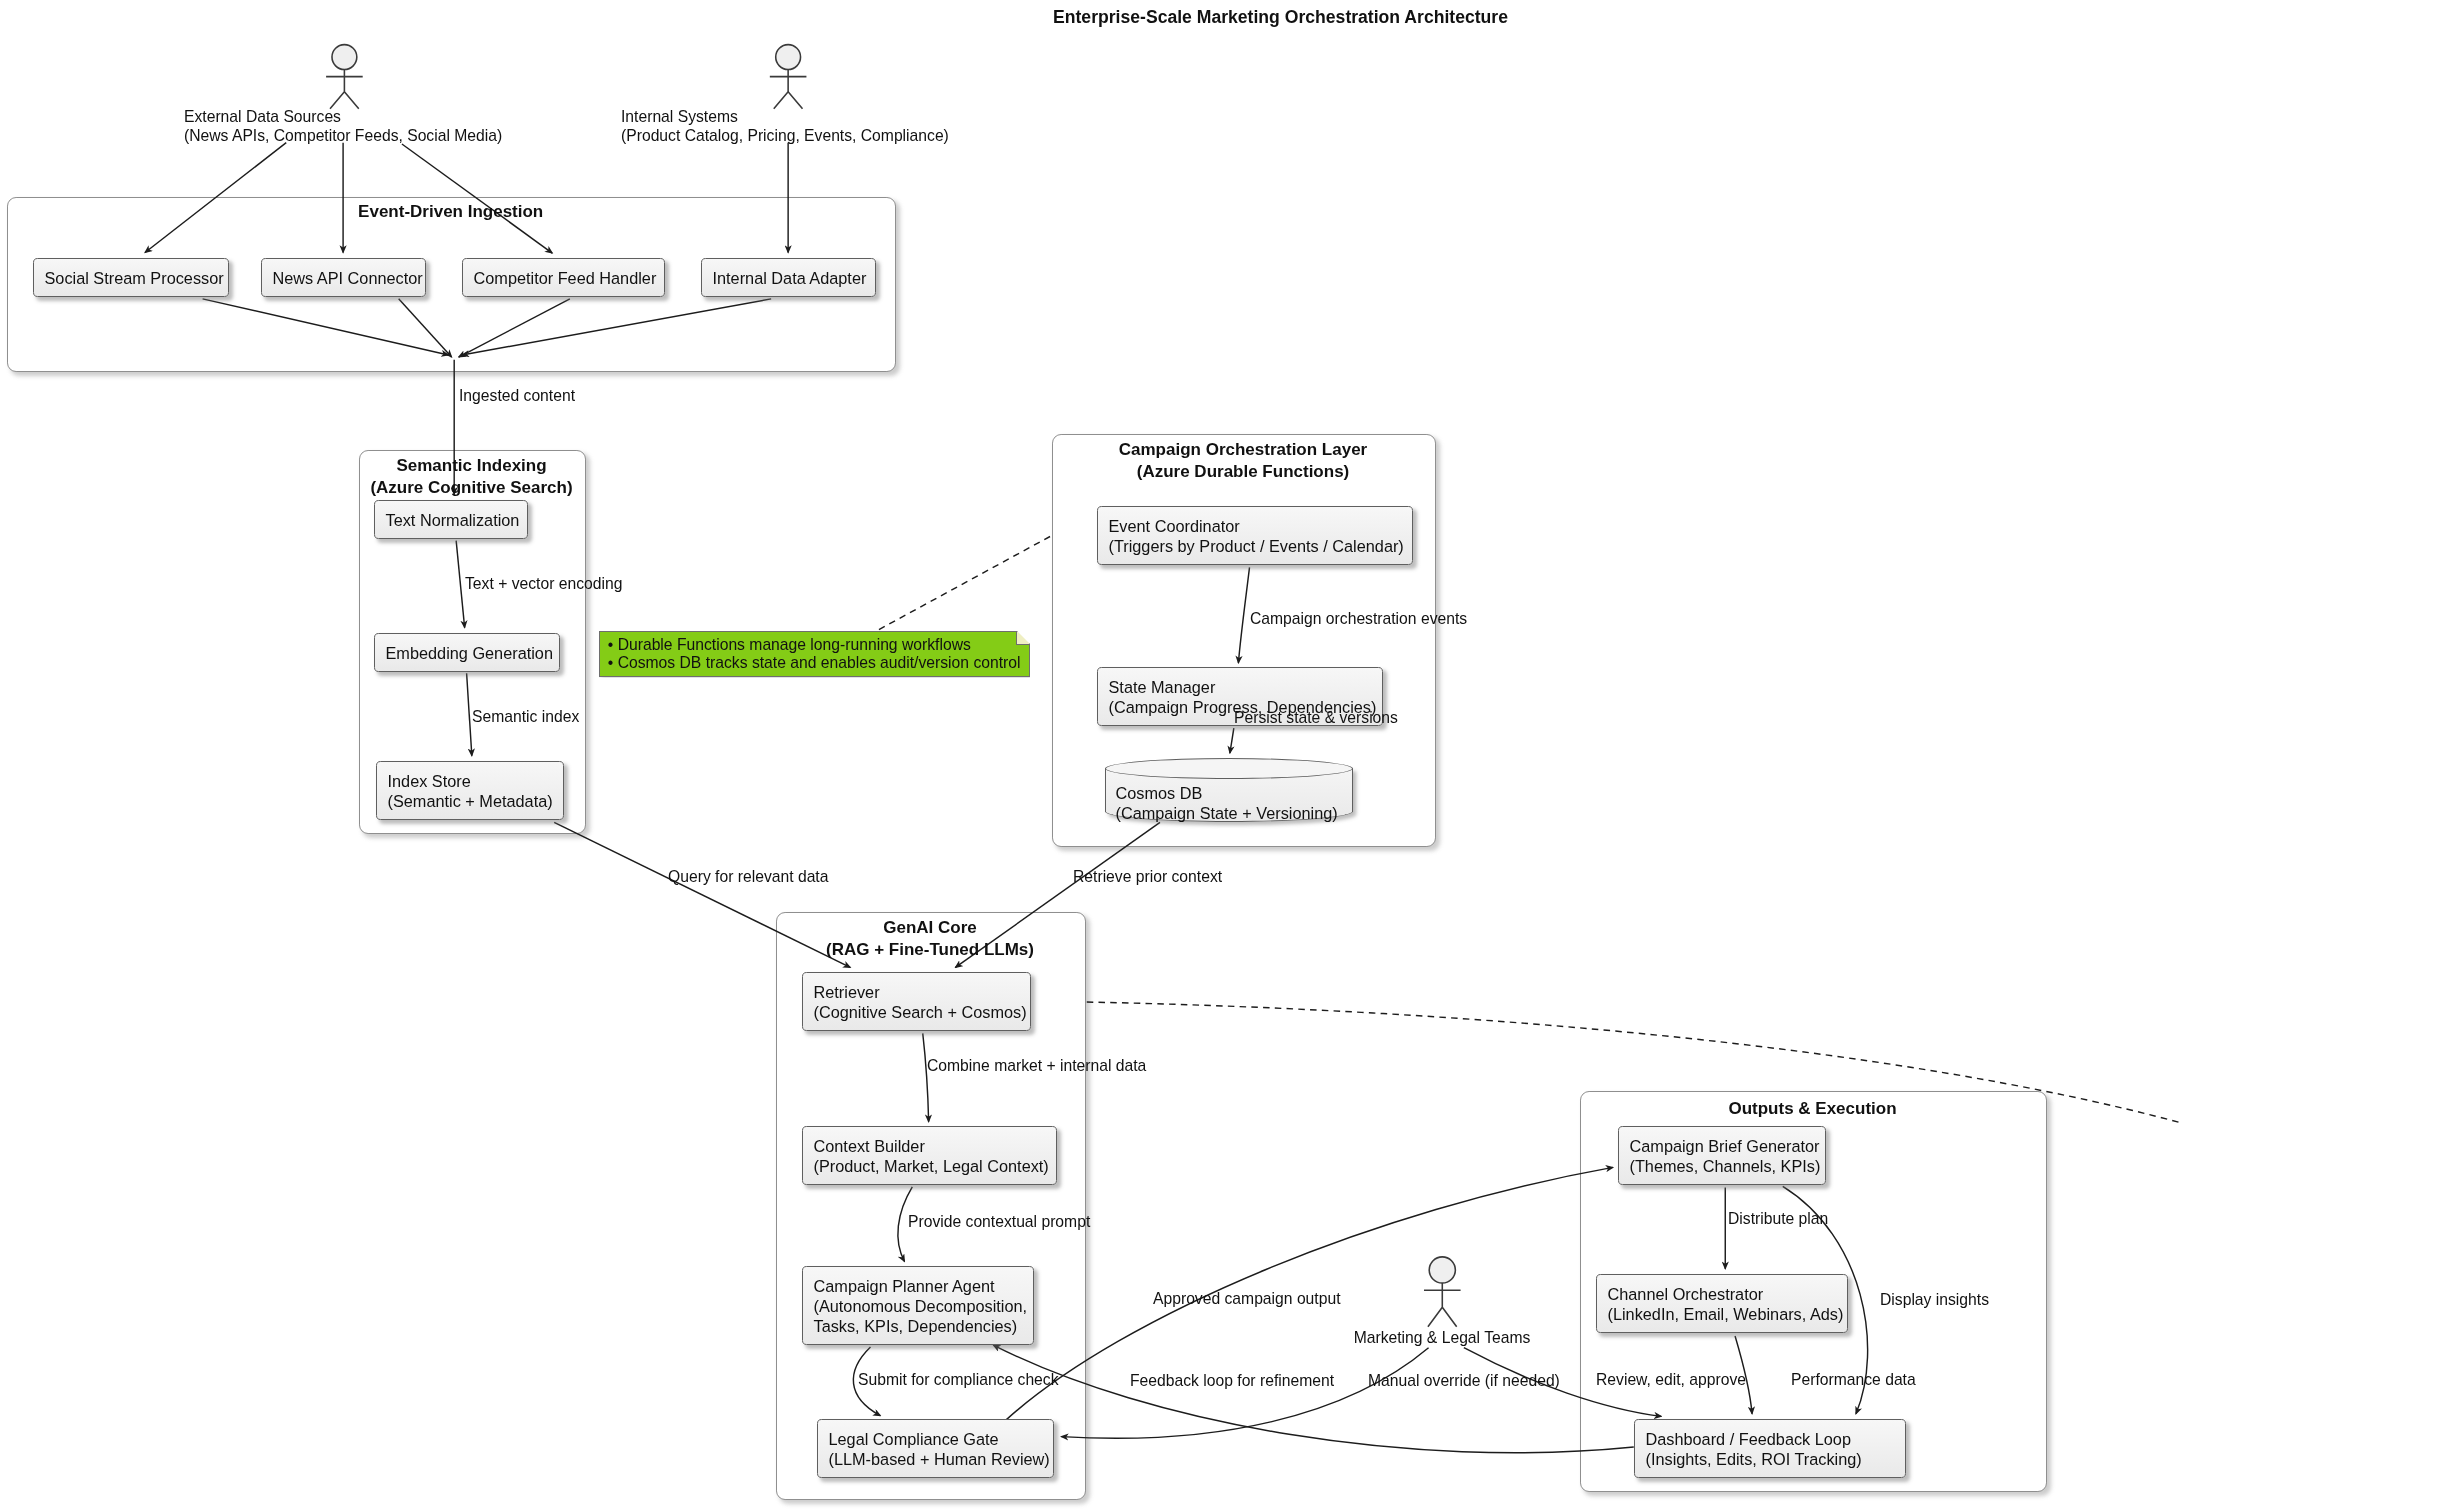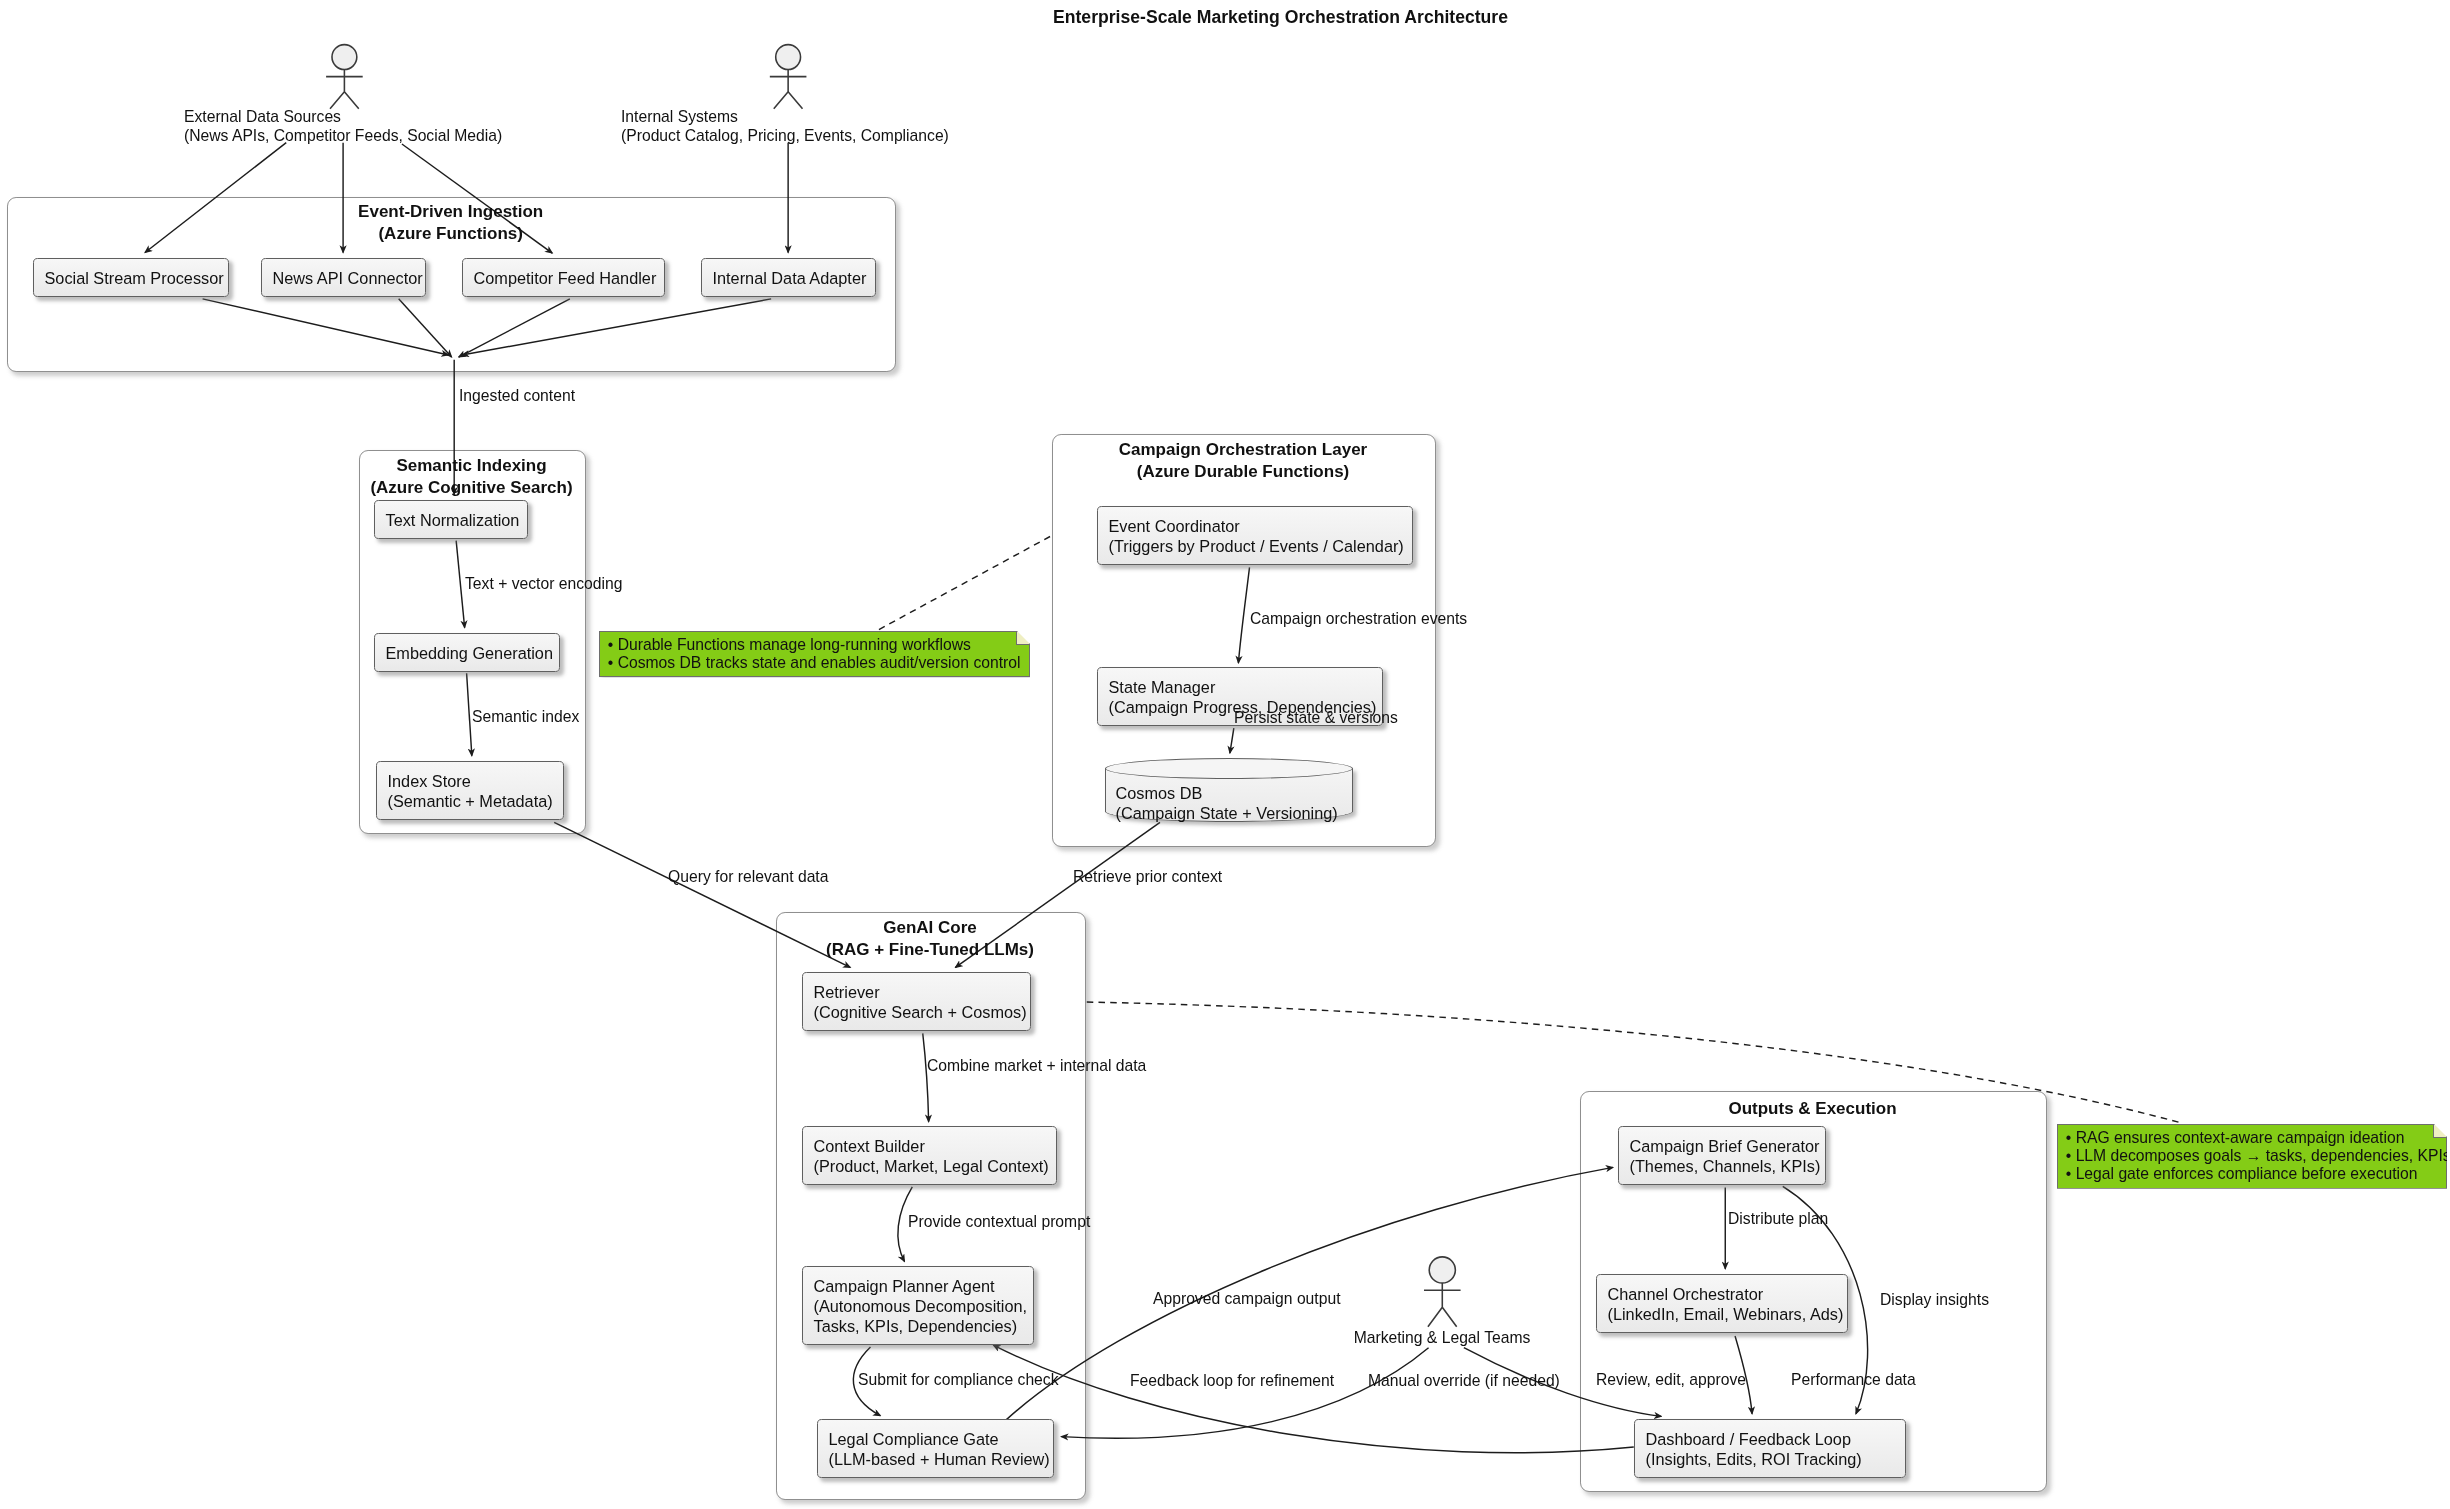--- a/index.html
+++ b/index.html
@@ -100,21 +100,20 @@
     <div>(News APIs, Competitor Feeds, Social Media)</div>
   </div>
   <div class="actor-label" style="left:621px;top:107px;">
     <div>Internal Systems</div>
     <div>(Product Catalog, Pricing, Events, Compliance)</div>
   </div>
   <div class="actor-label" style="left:1344px;top:1328px;width:196px;text-align:center;">Marketing &amp; Legal Teams</div>
 
   <div class="gtitle" style="left:7.2px;top:201px;width:887px;">
     <div>Event-Driven Ingestion</div>
-    <div>(Azure Functions)</div>
   </div>
   <div class="gtitle" style="left:359px;top:455px;width:225px;">
     <div>Semantic Indexing</div>
     <div>(Azure Cognitive Search)</div>
   </div>
   <div class="gtitle" style="left:1052px;top:439px;width:382px;">
     <div>Campaign Orchestration Layer</div>
     <div>(Azure Durable Functions)</div>
   </div>
   <div class="gtitle" style="left:776px;top:917px;width:308px;">
@@ -181,26 +180,20 @@
   </div>
   <div class="node" style="left:1634px;top:1419px;width:272px;">
     <div>Dashboard / Feedback Loop</div>
     <div>(Insights, Edits, ROI Tracking)</div>
   </div>
 
   <div class="note" style="left:599px;top:631px;width:431px;box-sizing:border-box;">
     <div class="fold"></div>
     <div>• Durable Functions manage long-running workflows</div>
     <div>• Cosmos DB tracks state and enables audit/version control</div>
-  </div>
-  <div class="note" style="left:2057px;top:1124px;width:390px;box-sizing:border-box;">
-    <div class="fold"></div>
-    <div>• RAG ensures context-aware campaign ideation</div>
-    <div>• LLM decomposes goals → tasks, dependencies, KPIs</div>
-    <div>• Legal gate enforces compliance before execution</div>
   </div>
 
   <div class="elabel" style="left:459px;top:386px;">Ingested content</div>
   <div class="elabel" style="left:465px;top:574px;">Text + vector encoding</div>
   <div class="elabel" style="left:472px;top:707px;">Semantic index</div>
   <div class="elabel" style="left:668px;top:867px;">Query for relevant data</div>
   <div class="elabel" style="left:1073px;top:867px;">Retrieve prior context</div>
   <div class="elabel" style="left:1250px;top:609px;">Campaign orchestration events</div>
   <div class="elabel" style="left:1234px;top:708px;">Persist state &amp; versions</div>
   <div class="elabel" style="left:927px;top:1056px;">Combine market + internal data</div>

